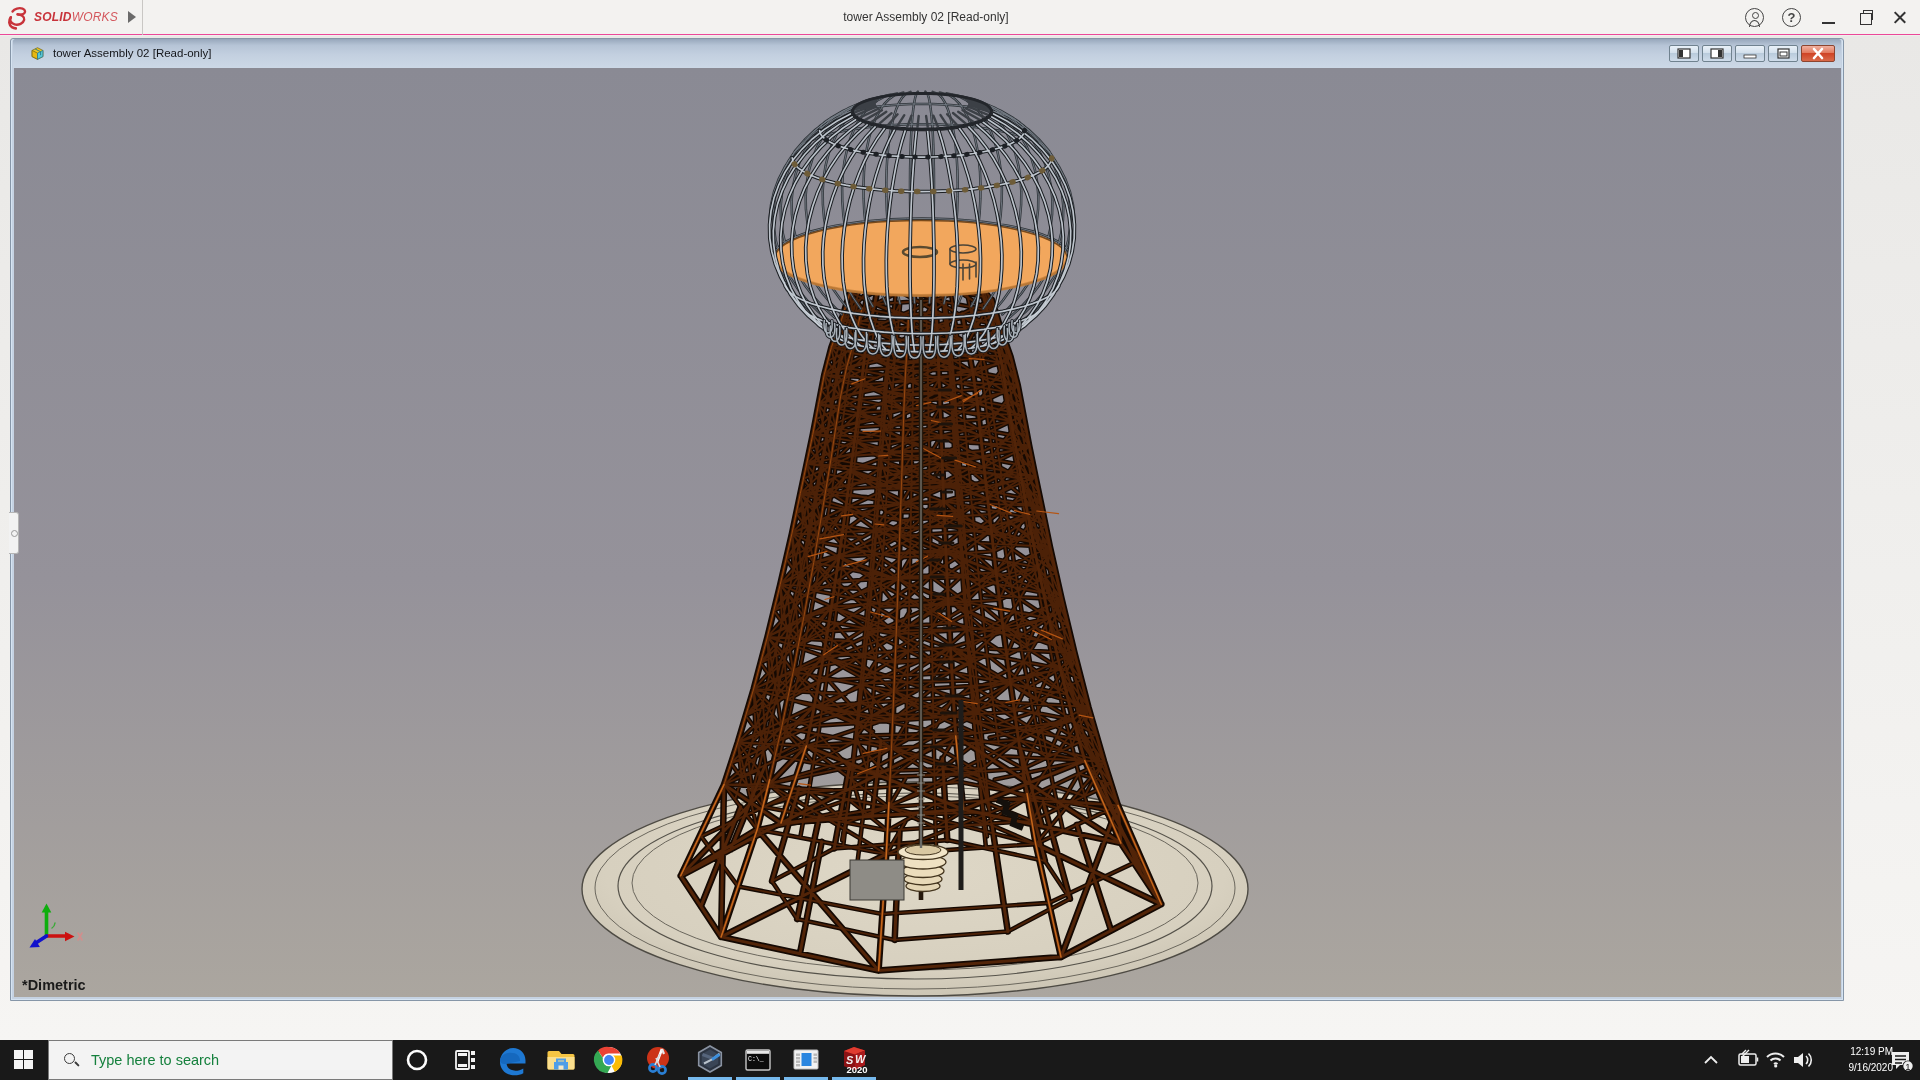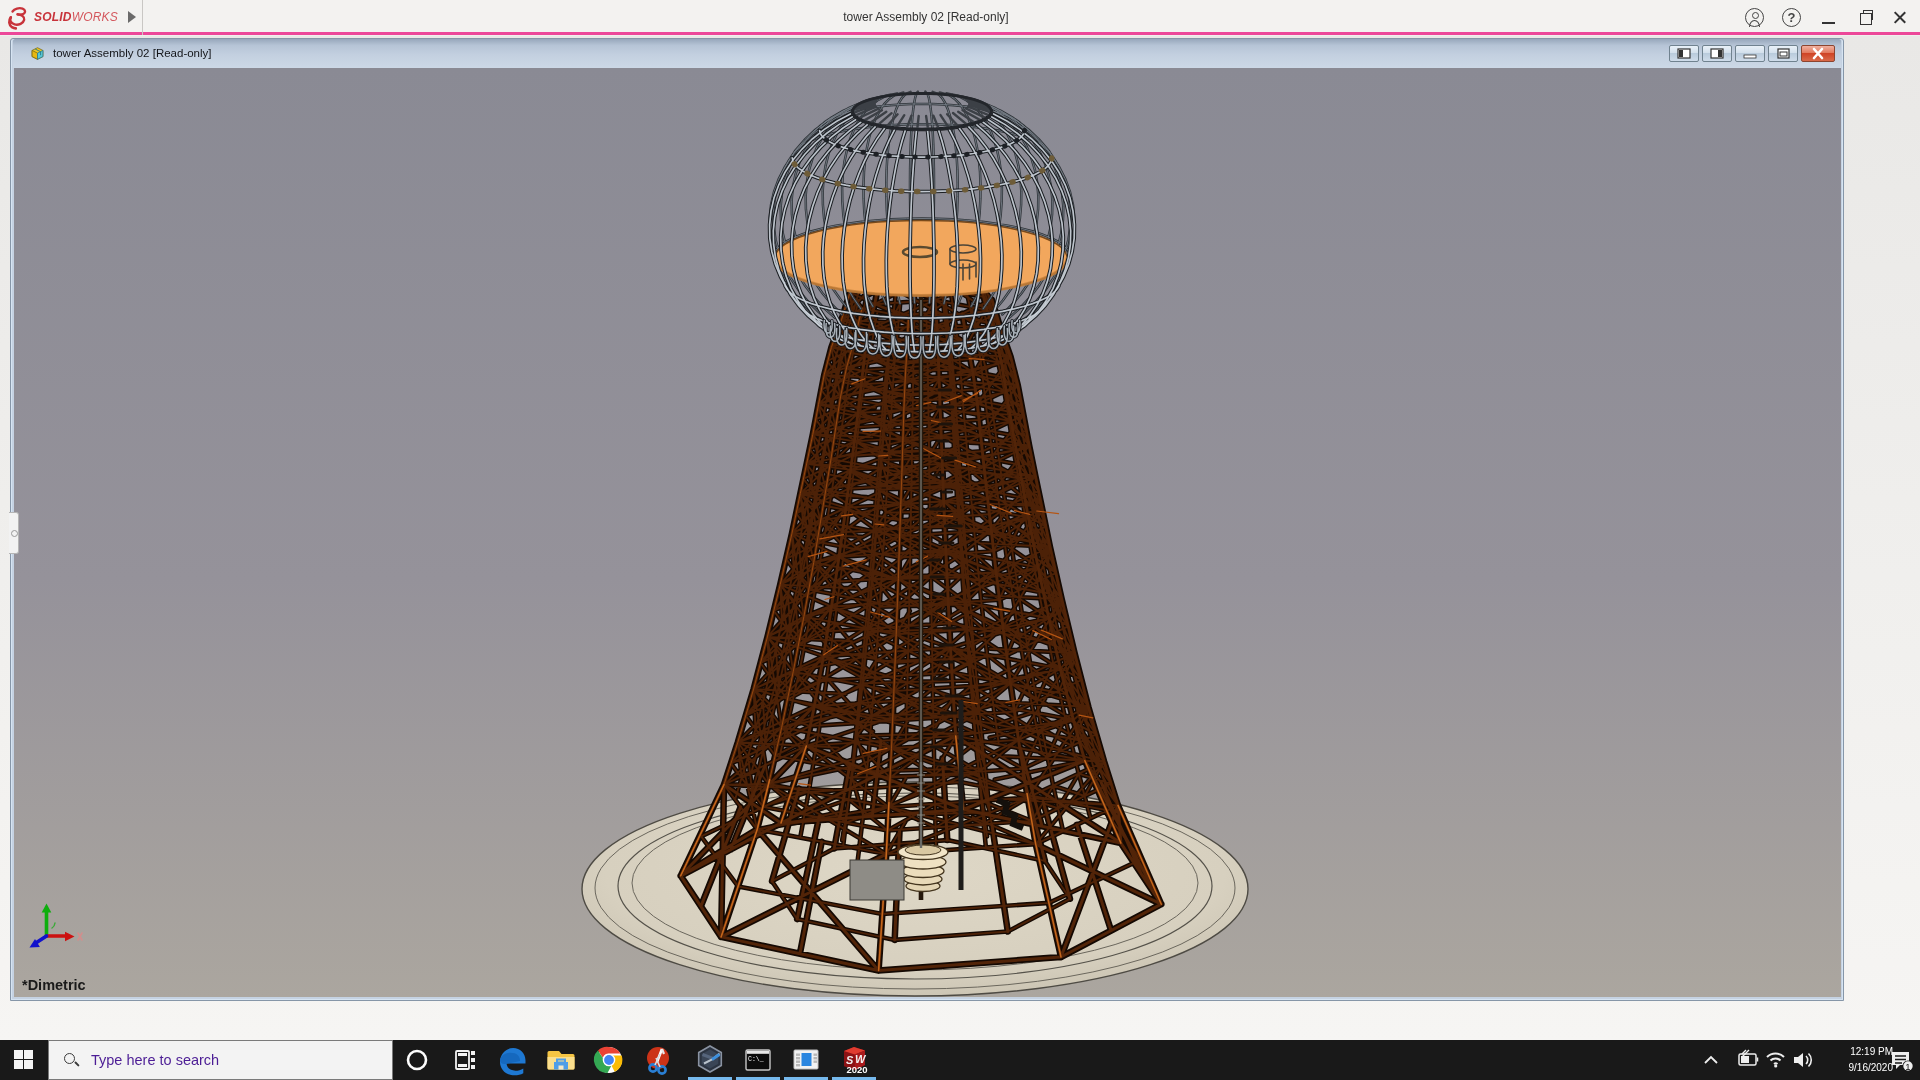--- a/index.html
+++ b/index.html
@@ -1,19 +1,19 @@
 <!DOCTYPE html>
 <html><head>
 <meta charset="utf-8">
 <style>
 *{margin:0;padding:0;box-sizing:border-box}
 html,body{width:1920px;height:1080px;overflow:hidden;font-family:"Liberation Sans",sans-serif}
 .app{position:absolute;left:0;top:0;width:1920px;height:1080px;background:#f0efed}
 
-.titlebar{position:absolute;left:0;top:0;width:1920px;height:35px;background:#f3f2f0;border-bottom:3px solid #ec4899}
+.titlebar{position:absolute;left:0;top:0;width:1920px;height:35px;background:#f3f2f0;border-bottom:1px solid #ec4899}
 .swlogo{position:absolute;left:5px;top:6px;height:22px;display:flex;align-items:center}
 .swtext{font-size:12px;font-style:italic;font-weight:bold;color:#c8333a;letter-spacing:.2px}
 .swtext .lt{font-weight:normal;color:#d4575d}
 .flyarrow{position:absolute;left:128px;top:11px;width:0;height:0;border-left:8px solid #6a6a6a;border-top:6px solid transparent;border-bottom:6px solid transparent}
 .vsep{position:absolute;left:142px;top:0;width:1px;height:35px;background:#c9c7c4}
 .maintitle{position:absolute;left:0;top:0;width:1852px;height:35px;text-align:center;line-height:35px;font-size:12px;color:#333}
 .tbicons{position:absolute;right:0;top:0;height:35px}
 .circ{position:absolute;top:8px;width:19px;height:19px;border:1.6px solid #444;border-radius:50%}
 .acct{right:156px}
 .help{right:119px}
@@ -42,21 +42,21 @@
 .ltab{position:absolute;left:9px;top:476px;width:10px;height:42px;background:#f2f2f2;border:1px solid #b5b5b5;border-left:none;border-radius:0 3px 3px 0}
 .ltab:before{content:"";position:absolute;left:1.5px;top:17px;width:5px;height:5px;border:1px solid #999;border-radius:50%}
 
 .taskbar{position:absolute;left:0;top:1040px;width:1920px;height:40px;background:#191919}
 .start{position:absolute;left:0;top:0;width:48px;height:40px}
 .start svg{position:absolute;left:14px;top:10px}
 .search{position:absolute;left:48px;top:0;width:345px;height:40px;background:#f3f3f3;border:1px solid #7a7a7a;display:flex;align-items:center}
 .search .mag{margin-left:14px;width:16px;height:16px;position:relative}
 .search .mag:before{content:"";position:absolute;left:1px;top:1px;width:9px;height:9px;border:1.8px solid #3b3b3b;border-radius:50%}
 .search .mag:after{content:"";position:absolute;left:11px;top:10.5px;width:6px;height:1.8px;background:#3b3b3b;transform:rotate(45deg);border-radius:1px}
-.search .stext{margin-left:12px;font-size:14.5px;color:#4c1d95}
+.search .stext{margin-left:12px;font-size:14.5px;color:#15803d}
 .ticon{position:absolute;top:0;width:48px;height:40px}
 .runline{position:absolute;bottom:0;left:2px;width:44px;height:3px;background:#76b9ed}
 .tray{position:absolute;right:0;top:0;height:40px}
 .clock{position:absolute;right:27px;top:4px;width:72px;text-align:right;color:#fff;font-size:10px;line-height:16px}
 </style>
 </head>
 <body>
 <div class="app">
 
   <div class="titlebar">

